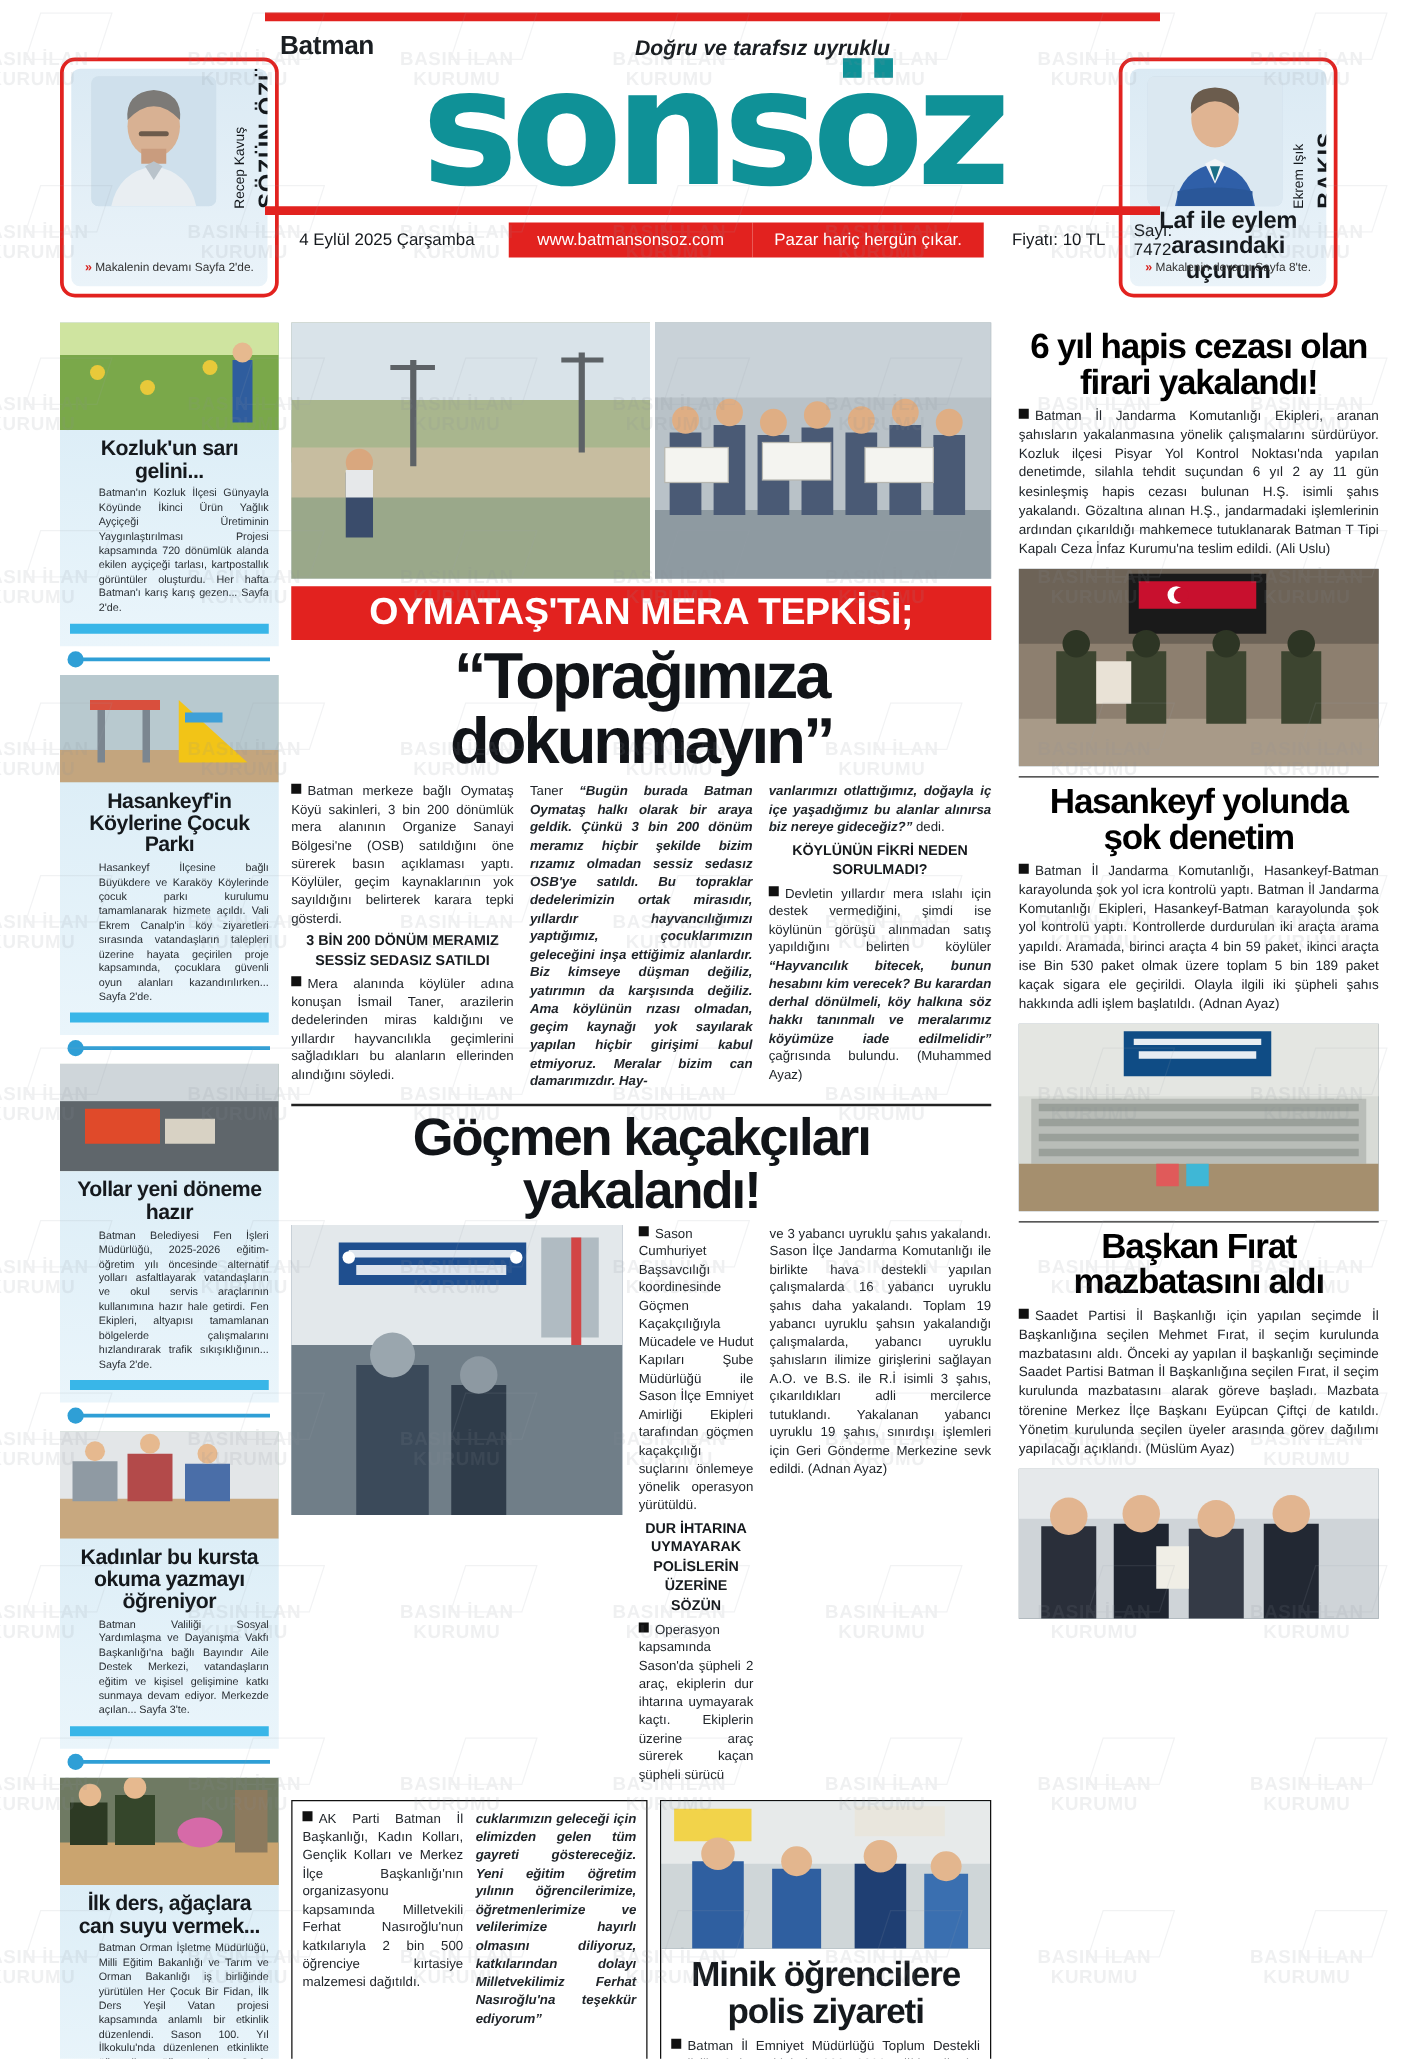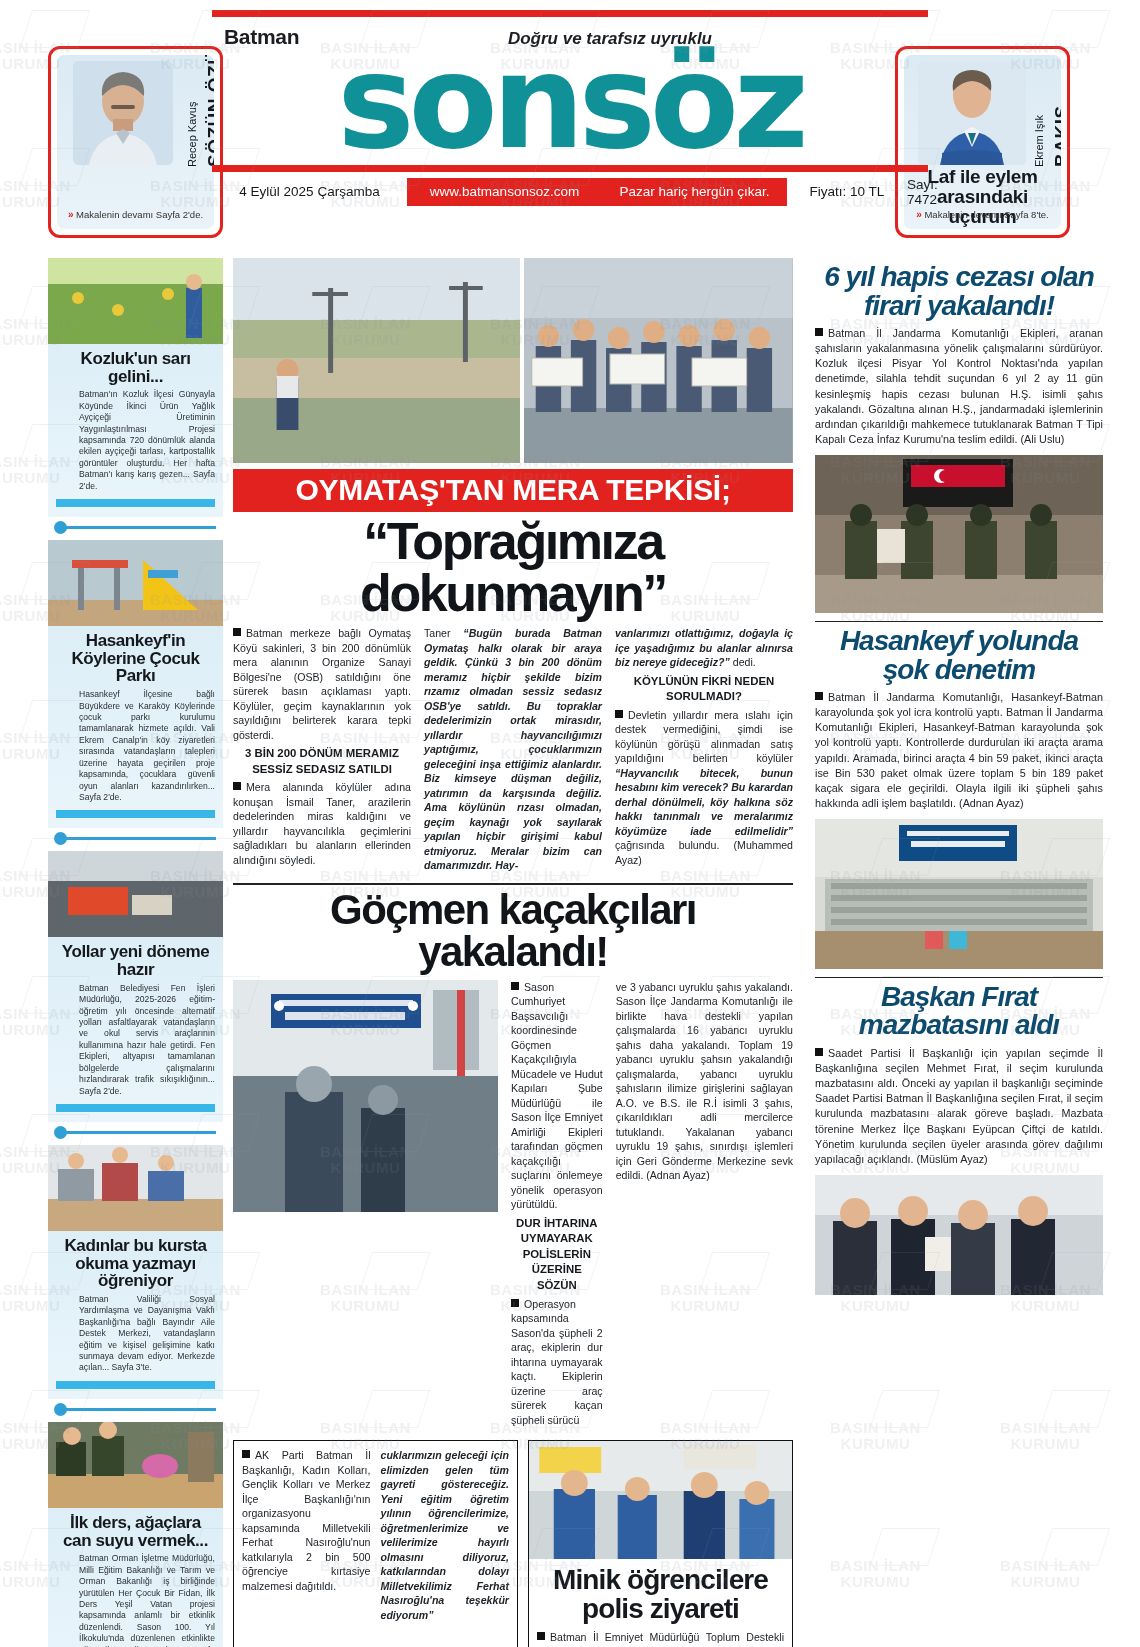--- a/index.html
+++ b/index.html
@@ -211,21 +211,21 @@
     font-size:25px; font-weight:800; text-align:center;
     line-height:1.03; letter-spacing:-.9px; color:#15191d; margin-bottom:6px;
   }
   .bx-head.sm { font-size:28px; }
   .two { display:flex; gap:10px; }
   .two > div { flex:1; }
 
   .r-photo { width:100%; height:135px; background:#7d8a93; position:relative; overflow:hidden; }
   .r-head {
     font-size:28px; font-weight:800; line-height:1.02;
-    letter-spacing:-1px; color:#0c4a6e; margin:5px 0 6px;font-style:italic;
+    letter-spacing:-1px; color:#000000; margin:5px 0 6px;
   }
   .r-art { font-size:10.8px; line-height:1.4; text-align:justify; color:#20252a;}
   .rule-top { border-top:1.5px solid #222; margin:8px 0 5px;}
 </style>
 </head>
 <body>
 
 <div class="page">
 
   <div class="masthead">

